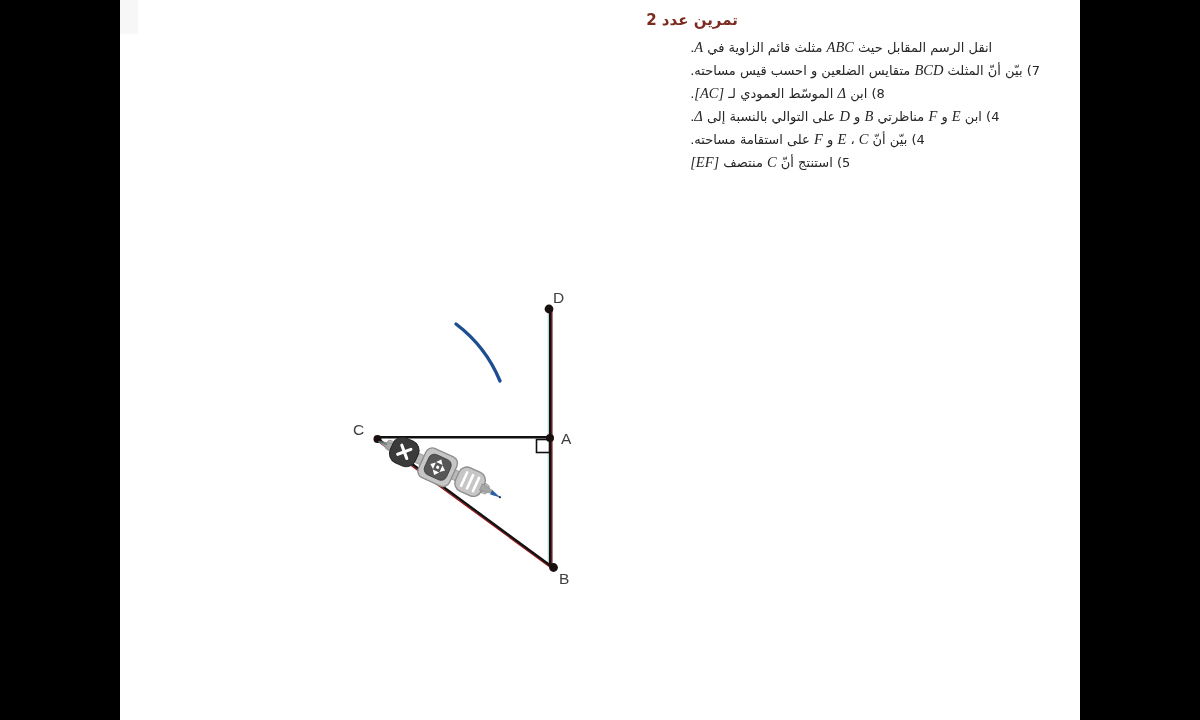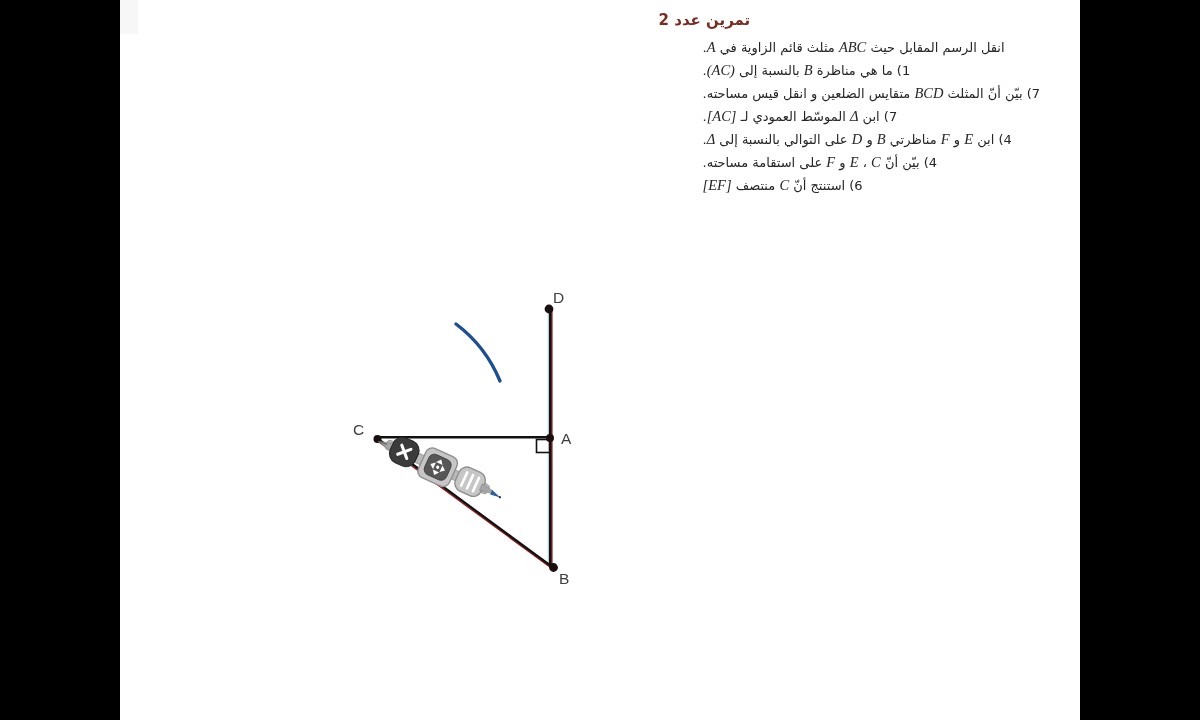--- a/index.html
+++ b/index.html
@@ -37,26 +37,25 @@
 </head>
 <body>
 
 <div class="content">
   <div class="corner-smudge"></div>
 
   <div class="ex">
     <div class="ex-title" style="color: rgb(123, 43, 32);">تمرين عدد 2</div>
     <div>
         <div class="ex-line indent" dir="rtl"><span class="seg-ar">انقل الرسم المقابل حيث </span><span class="seg-m">ABC</span><span class="seg-ar"> مثلث قائم الزاوية في </span><span class="seg-m">A</span><span class="seg-ar">.</span></div>
-        <div class="ex-line" dir="rtl"><span class="seg-ar">1) ما هي مناظرة </span><span class="seg-m">B</span><span class="seg-ar"> بالنسبة إلى </span><span class="seg-m">(AC)</span><span class="seg-ar">.</span></div>
-        <div class="ex-line" dir="rtl"><span class="seg-ar">7) بيّن أنّ المثلث </span><span class="seg-m">BCD</span><span class="seg-ar"> متقايس الضلعين و انقل قيس مساحته.</span></div>
-        <div class="ex-line" dir="rtl"><span class="seg-ar">7) ابن </span><span class="seg-m">Δ</span><span class="seg-ar"> الموسّط العمودي لـ </span><span class="seg-m">[AC]</span><span class="seg-ar">.</span></div>
+        <div class="ex-line" dir="rtl"><span class="seg-ar">7) بيّن أنّ المثلث </span><span class="seg-m">BCD</span><span class="seg-ar"> متقايس الضلعين و احسب قيس مساحته.</span></div>
+        <div class="ex-line" dir="rtl"><span class="seg-ar">8) ابن </span><span class="seg-m">Δ</span><span class="seg-ar"> الموسّط العمودي لـ </span><span class="seg-m">[AC]</span><span class="seg-ar">.</span></div>
         <div class="ex-line" dir="rtl"><span class="seg-ar">4) ابن </span><span class="seg-m">E</span><span class="seg-ar"> و </span><span class="seg-m">F</span><span class="seg-ar"> مناظرتي </span><span class="seg-m">B</span><span class="seg-ar"> و </span><span class="seg-m">D</span><span class="seg-ar"> على التوالي بالنسبة إلى </span><span class="seg-m">Δ</span><span class="seg-ar">.</span></div>
         <div class="ex-line" dir="rtl"><span class="seg-ar">4) بيّن أنّ </span><span class="seg-m">C</span><span class="seg-ar"> ، </span><span class="seg-m">E</span><span class="seg-ar"> و </span><span class="seg-m">F</span><span class="seg-ar"> على استقامة مساحته.</span></div>
-        <div class="ex-line" dir="rtl"><span class="seg-ar">6) استنتج أنّ </span><span class="seg-m">C</span><span class="seg-ar"> منتصف </span><span class="seg-m">[EF]</span></div>
+        <div class="ex-line" dir="rtl"><span class="seg-ar">5) استنتج أنّ </span><span class="seg-m">C</span><span class="seg-ar"> منتصف </span><span class="seg-m">[EF]</span></div>
       </div>
   </div>
 
   <svg class="figure" width="960" height="720" viewBox="0 0 960 720">
 
     <path d="M 336 324 A 137 137 0 0 1 380 381" fill="none" stroke-width="3.4" stroke-linecap="round" stroke="#1d4e91"></path>
 
     <g>
       <line x1="428.3" y1="311" x2="428.3" y2="566" stroke-width="1.6" stroke="#bfeef4"></line>
       <line x1="430" y1="310" x2="430" y2="567" stroke-width="2.2" stroke="#111111"></line>

